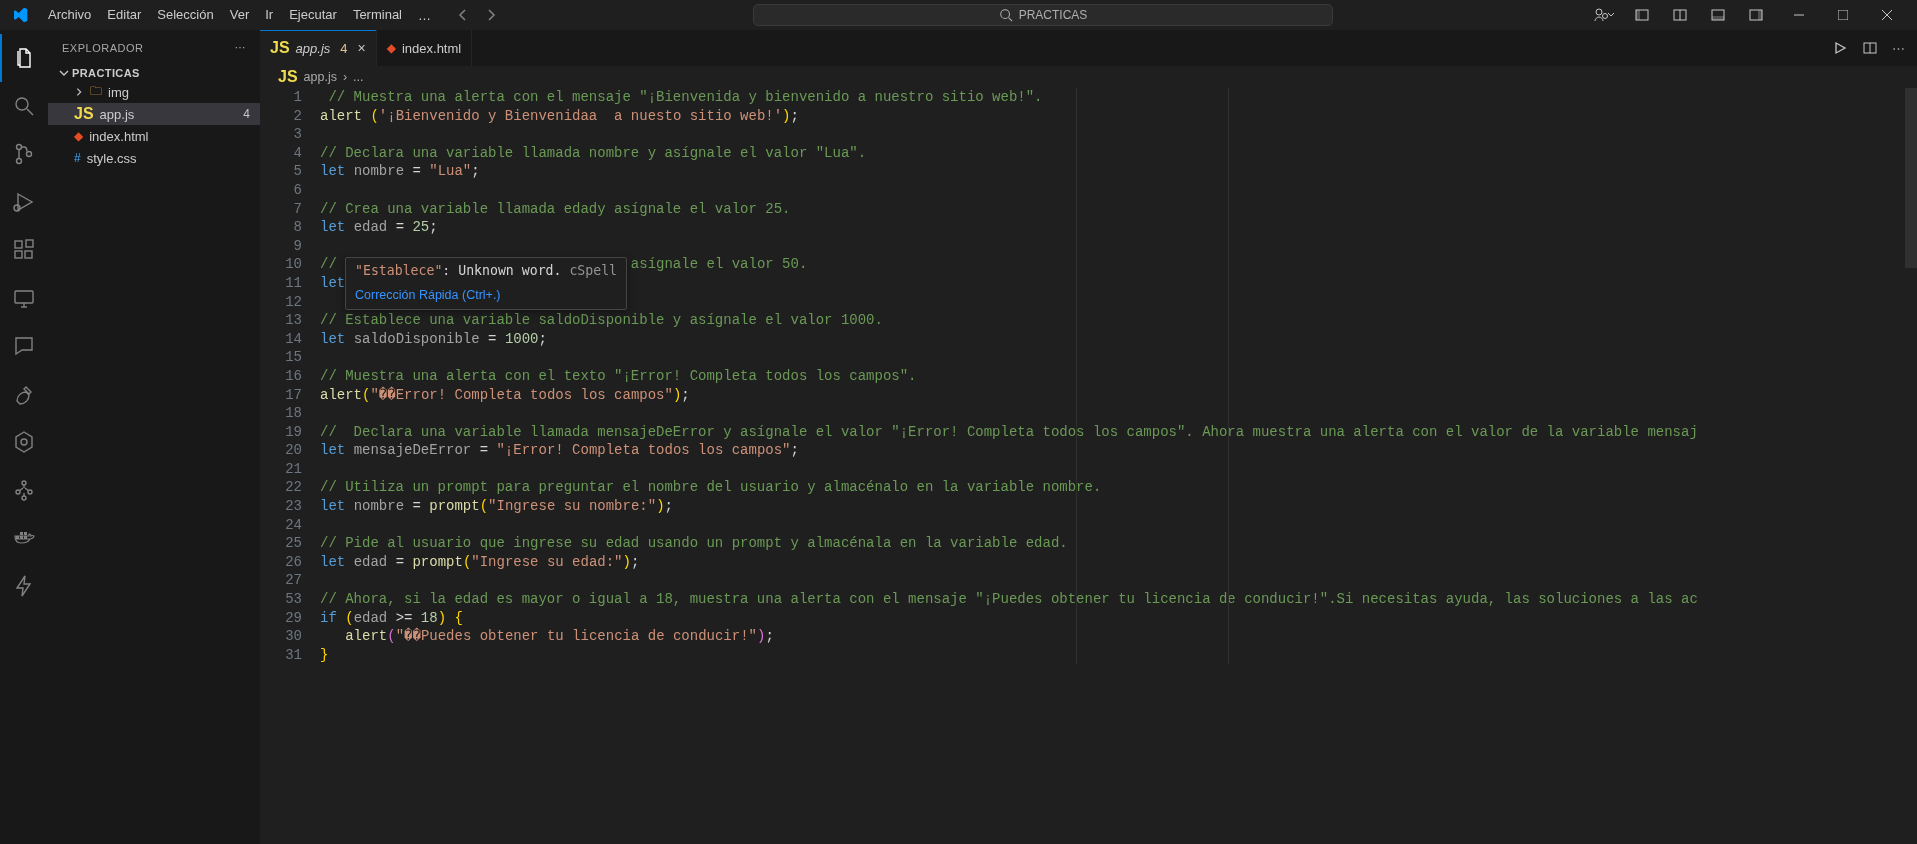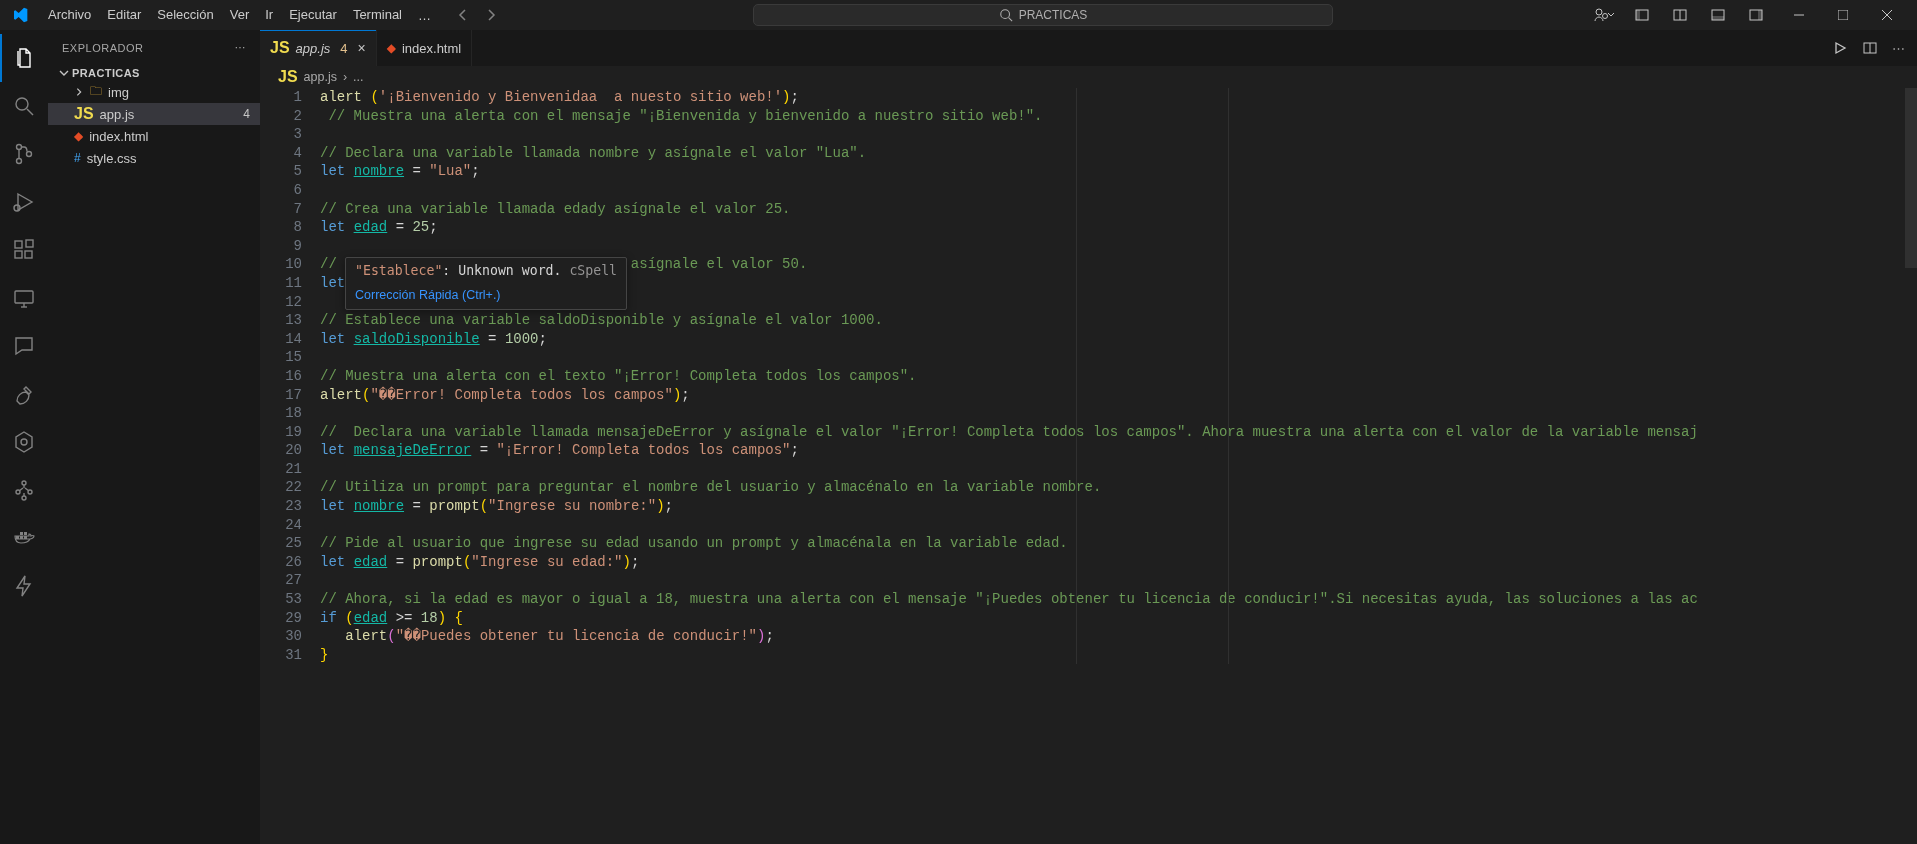--- a/index.html
+++ b/index.html
@@ -168,21 +168,21 @@
 .gutter div { height:18.6px; }
 .code-col { flex:1; color:#d4d4d4; position:relative; }
 .code-line { height:18.6px; white-space:pre; }
 .ruler1 { position:absolute; top:0; bottom:0; left: 756px; width:1px; background:#303030; }
 .ruler2 { position:absolute; top:0; bottom:0; left: 908px; width:1px; background:#303030; }
 
 .tok-comment { color:#6a9955; }
 .tok-fn { color:#dcdcaa; }
 .tok-str { color:#ce9178; }
 .tok-kw { color:#569cd6; }
-.tok-var { color:#14b8a6;text-decoration:underline; }
+.tok-var { color:#a3a3a3; }
 .tok-num { color:#b5cea8; }
 .tok-pn { color:#d4d4d4; }
 .tok-br1 { color:#ffd700; }
 .tok-br2 { color:#da70d6; }
 
 .hover-widget {
   position:absolute;
   left: 25px;
   top: 169px;
   background:#1f1f1f;
@@ -488,22 +488,22 @@
           </div>
         <div class="code-col" id="codeCol">
           <div class="ruler1"></div>
           <div class="ruler2"></div>
           <div class="hover-widget">
             <div class="row1">
               <span class="str">"Establece"</span><span>: </span><span>Unknown word. </span><span class="gray">cSpell</span>
             </div>
             <div class="row2">Corrección Rápida (Ctrl+.)</div>
           </div>
-        <div class="code-line"><span class="tok-fn">alert</span> <span class="tok-br1">(</span><span class="tok-str">'¡Bienvenido y Bienvenidaa  a nuesto sitio web!'</span><span class="tok-br1">)</span><span class="tok-pn">;</span></div>
-            <div class="code-line"> <span class="tok-comment">// Muestra una alerta con el mensaje "¡Bienvenida y bienvenido a nuestro sitio web!".</span></div>
+        <div class="code-line"> <span class="tok-comment">// Muestra una alerta con el mensaje "¡Bienvenida y bienvenido a nuestro sitio web!".</span></div>
+            <div class="code-line"><span class="tok-fn">alert</span> <span class="tok-br1">(</span><span class="tok-str">'¡Bienvenido y Bienvenidaa  a nuesto sitio web!'</span><span class="tok-br1">)</span><span class="tok-pn">;</span></div>
             <div class="code-line"></div>
             <div class="code-line"><span class="tok-comment">// Declara una variable llamada nombre y asígnale el valor "Lua".</span></div>
             <div class="code-line"><span class="tok-kw">let</span> <span class="tok-var">nombre</span> <span class="tok-pn">=</span> <span class="tok-str">"Lua"</span><span class="tok-pn">;</span></div>
             <div class="code-line"></div>
             <div class="code-line"><span class="tok-comment">// Crea una variable llamada edady asígnale el valor 25.</span></div>
             <div class="code-line"><span class="tok-kw">let</span> <span class="tok-var">edad</span> <span class="tok-pn">=</span> <span class="tok-num">25</span><span class="tok-pn">;</span></div>
             <div class="code-line"></div>
             <div class="code-line"><span class="tok-comment">//</span>                              <span class="tok-comment">as y asígnale el valor 50.</span></div>
             <div class="code-line"><span class="tok-kw">let</span></div>
             <div class="code-line"></div>

